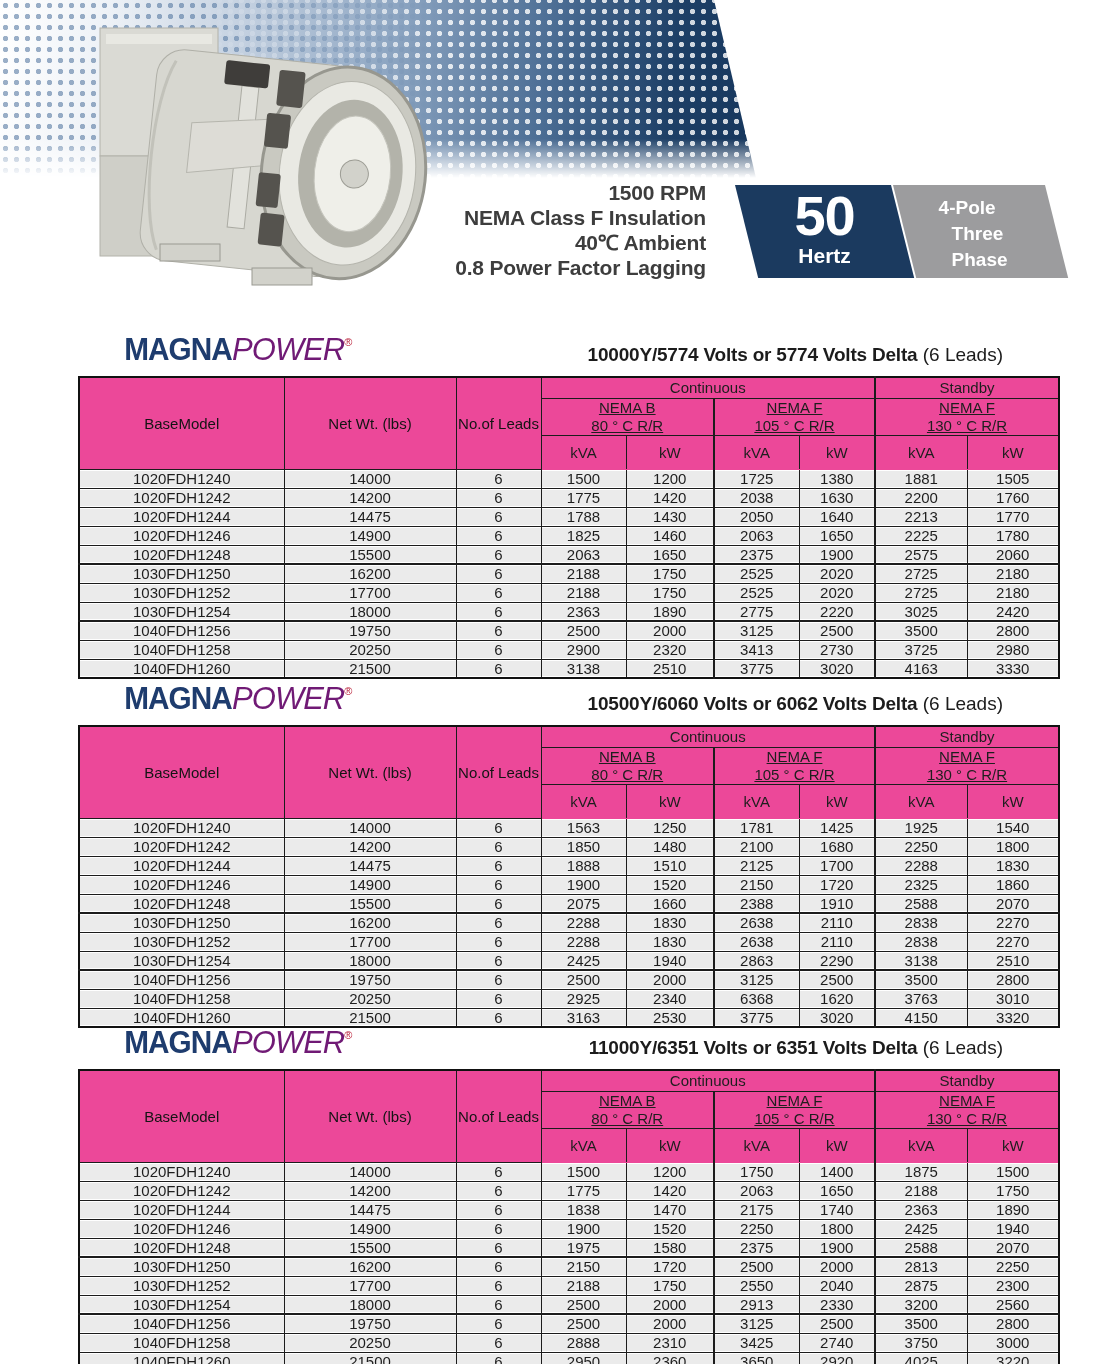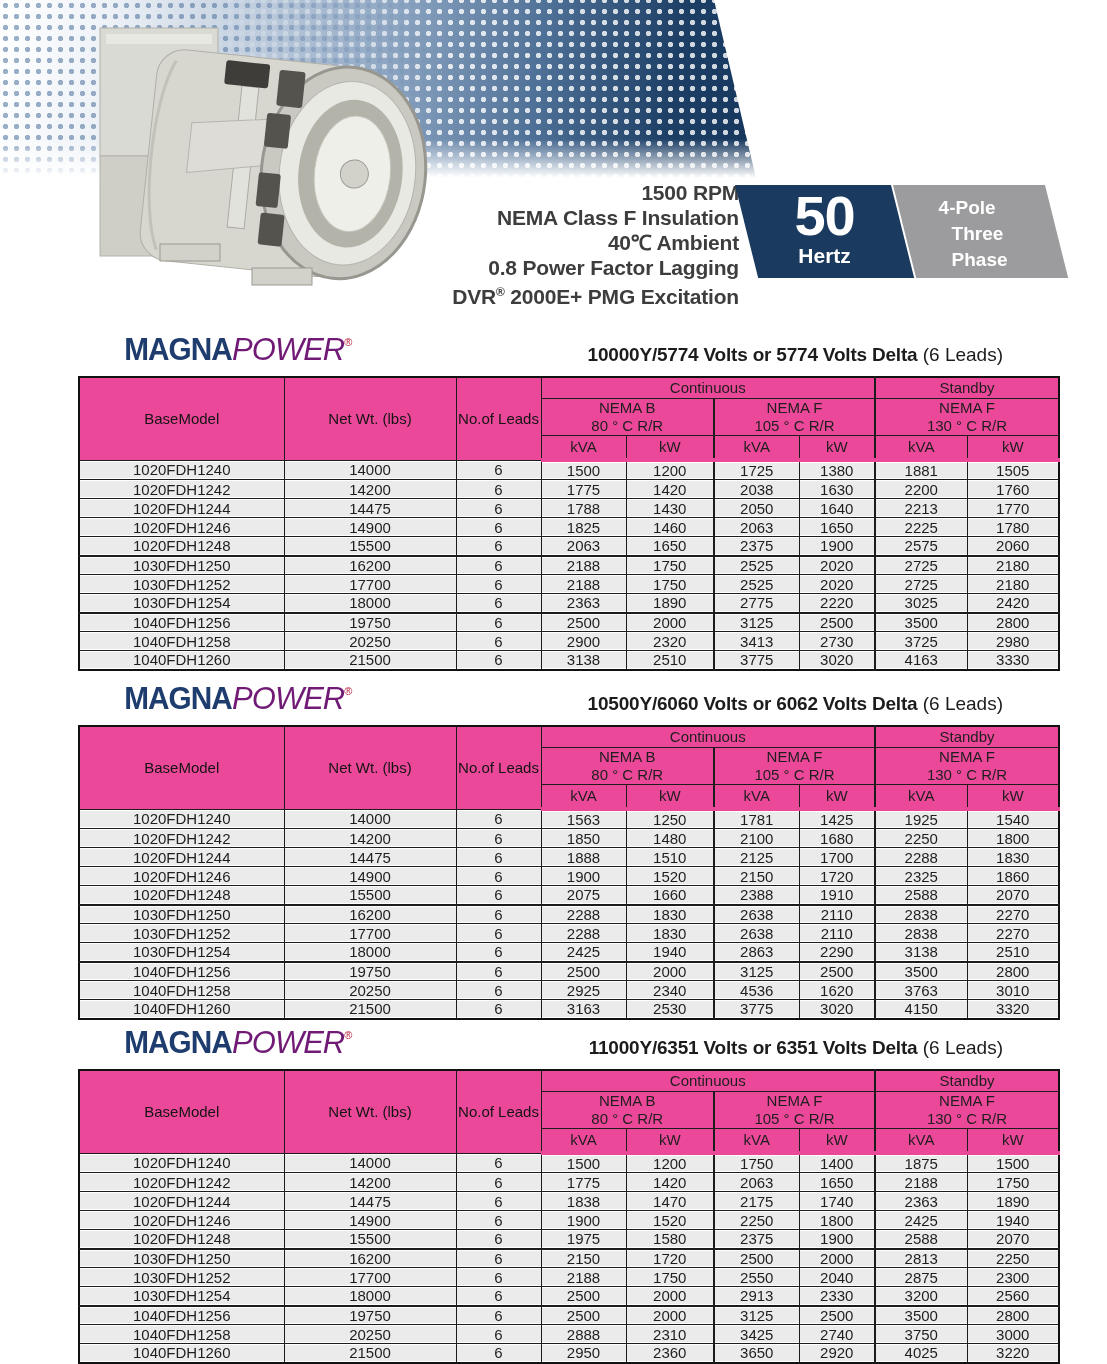--- a/index.html
+++ b/index.html
@@ -24,21 +24,21 @@
   .banner::after { content:""; position:absolute; inset:0;
     background-image:radial-gradient(circle,rgba(255,255,255,.8) 2.4px, transparent 3px);
     background-size:11px 11px; background-position:5px 6px;
     -webkit-mask-image:linear-gradient(90deg,rgba(0,0,0,0) 26%,#000 58%);
             mask-image:linear-gradient(90deg,rgba(0,0,0,0) 26%,#000 58%);
   }
 
   .generator { position:absolute; left:48px; top:14px; width:400px; height:295px; }
 
   
-  .specs { position:absolute; left:237px; top:180px; width:502px; text-align:right;
+  .specs { position:absolute; left:204px; top:180px; width:502px; text-align:right;
     font-size:21px; line-height:25px; font-weight:700; color:#3d3d3d; letter-spacing:-0.2px; }
   .specs sup { font-size:12px; }
 
   
   .badge { position:absolute; top:185px; height:93px; transform:skewX(14deg); transform-origin:0 0; }
   .badge-hz { left:735px; width:156px; background:#1b3a5f; }
   .badge-pole { left:893px; width:152px; background:#9c9c9e; }
   .badge-inner { position:absolute; inset:0; transform:skewX(-14deg); color:#fff; }
   .hz-value { display:block; text-align:center; font-size:56px; line-height:52px; font-weight:700; margin-top:5px; letter-spacing:-1px; }
   .hz-unit  { display:block; text-align:center; font-size:21px; font-weight:700; margin-top:2px; }
@@ -59,22 +59,22 @@
   .sec-title .tb { font-weight:700; letter-spacing:-0.2px; }
 
   
   table.spec { position:absolute; left:78px; top:46px; width:980px; border-collapse:collapse;
     table-layout:fixed; font-size:15px; color:#1e1e1e; }
   table.spec { border:2px solid #111; }
   table.spec th, table.spec td { border:1px solid #1c1c1c; text-align:center; vertical-align:middle; }
   table.spec thead th { background:#ec4899; font-weight:400; }
   th.big { font-size:18px; color:#141414; }
   tr.hrow1 th { height:21px; font-size:15px; }
-  tr.hrow2 th { height:37px; font-size:15px; line-height:18px; }
-  tr.hrow3 th { height:25px; font-size:15px; border-bottom:4px solid #ec4899; }
+  tr.hrow2 th { height:37px; font-size:15px; line-height:18px;text-decoration:underline; }
+  tr.hrow3 th { height:34px; font-size:15px; border-bottom:1px solid #ec4899; }
   table.spec td { background:#ebebeb; height:19px; font-size:15px;
     box-shadow:inset 0 1px 0 #ffffff, inset 0 -1px 0 #ffffff; }
   .gsep { border-left-width:2px !important; }
   tr.group-start td { border-top-width:2px; }
 </style>
 </head>
 <body>
 
 <div class="page">
 
@@ -103,21 +103,20 @@
     </g>
     <rect x="112" y="230" width="60" height="17" fill="#d2d2cb" stroke="#9a9a92"></rect>
     <rect x="204" y="254" width="60" height="17" fill="#d2d2cb" stroke="#9a9a92"></rect>
   </svg>
 
   <div class="specs">
     <div>1500 RPM</div>
     <div>NEMA Class F Insulation</div>
     <div>40℃ Ambient</div>
     <div>0.8 Power Factor Lagging</div>
-    <div><span>DVR</span><sup>®</sup><span> 2000E+ PMG Excitation</span></div>
   </div>
 
   <div class="badge badge-hz">
     <div class="badge-inner">
       <span class="hz-value">50</span>
       <span class="hz-unit">Hertz</span>
     </div>
   </div>
 
   <div class="badge badge-pole">
@@ -427,21 +426,21 @@
             <td>2500</td>
             <td class="gsep">3500</td>
             <td>2800</td>
           </tr>
           <tr>
             <td>1040FDH1258</td>
             <td>20250</td>
             <td>6</td>
             <td>2925</td>
             <td>2340</td>
-            <td class="gsep">4536</td>
+            <td class="gsep">6368</td>
             <td>1620</td>
             <td class="gsep">3763</td>
             <td>3010</td>
           </tr>
           <tr>
             <td>1040FDH1260</td>
             <td>21500</td>
             <td>6</td>
             <td>3163</td>
             <td>2530</td>

